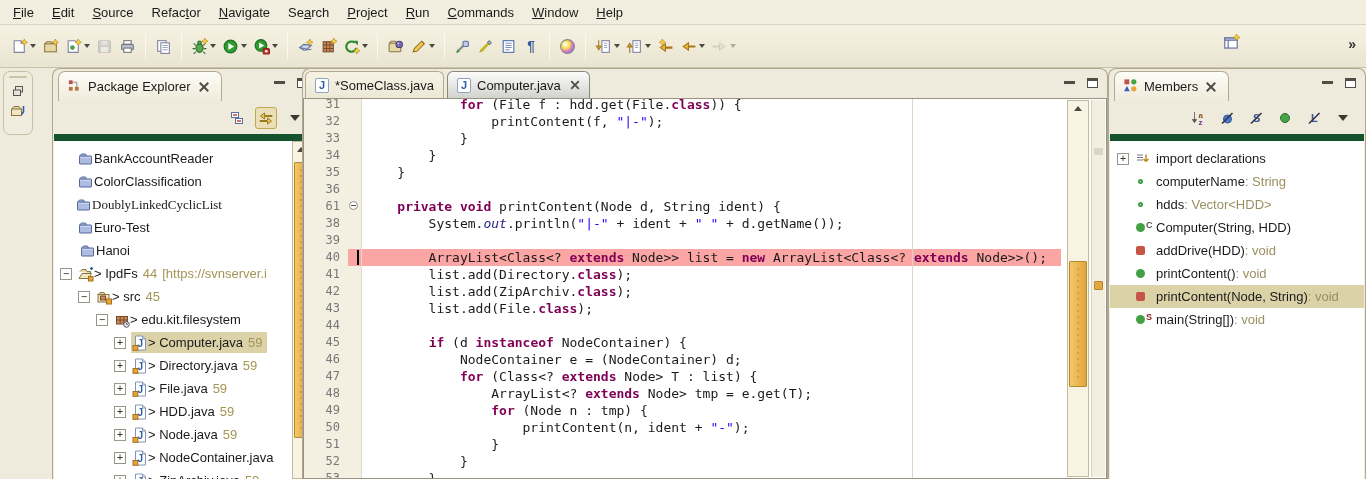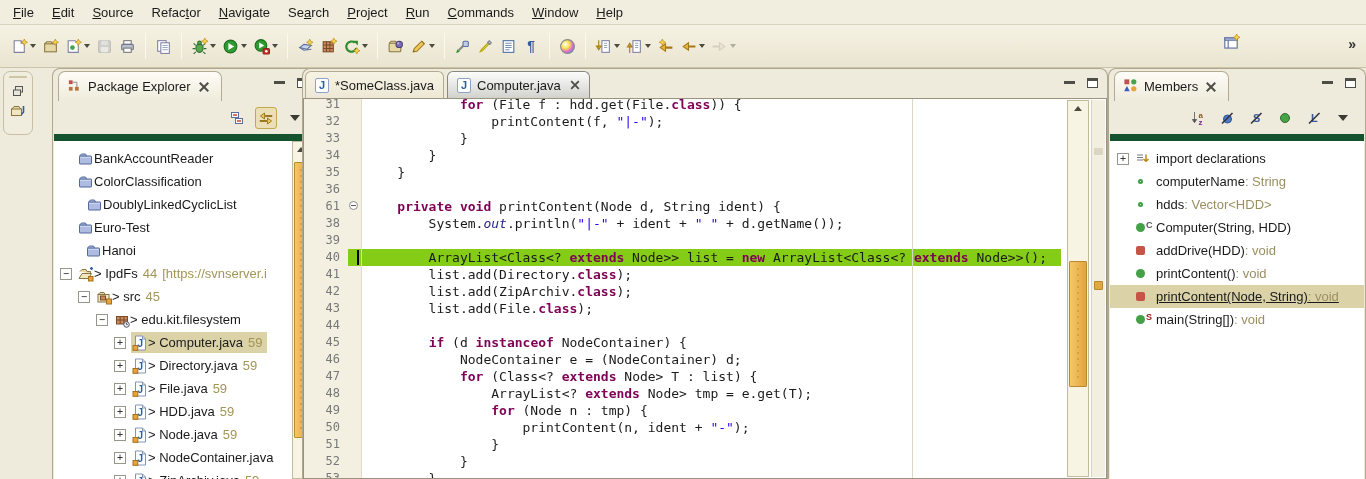--- a/index.html
+++ b/index.html
@@ -97,33 +97,33 @@
   .code-inner { margin-top:-3px; }
   .code-row { display:flex; height:17px; line-height:17px;
               font-family:"DejaVu Sans Mono",monospace; font-size:13px; }
   .ln { width:44px; padding-right:8px; text-align:right; color:#787878; background:#F3F0E2;
         flex:none; font-size:12px; }
   .fold { width:14px; background:#F3F0E2; border-right:1px solid #E2DDCB; flex:none; position:relative; }
   .fold-mark { position:absolute; left:1px; top:3px; width:9px; height:9px; border:1px solid #8C8C8C;
                border-radius:50%; background:#fff; }
   .fold-mark::after { content:""; position:absolute; left:1px; right:1px; top:3px; height:1px; background:#555; }
   .codecell { flex:1; white-space:pre; padding-left:4px; position:relative; }
-  .code-row.cur .fold, .code-row.cur .codecell { background:#84cc16; }
+  .code-row.cur .fold, .code-row.cur .codecell { background:#fca5a5; }
   .caret-bar { position:absolute; left:-5px; top:1px; width:2px; height:15px; background:#000; }
   .kw { color:#7F0055; font-weight:bold; }
   .str { color:#2A00FF; }
   .sf { font-style:italic; color:#26268C; }
   .margin-line { position:absolute; left:608px; top:0; bottom:0; width:1px; background:#DBD7C6; }
   .overview { position:absolute; right:1px; top:1px; bottom:1px; width:14px; background:#F2EFE1;
               border-left:1px solid #D8D3BE; }
   .ov-mark { position:absolute; left:2px; right:2px; border-radius:1px; }
 
   
   .m-row { display:flex; align-items:center; height:23px; white-space:nowrap; padding-left:7px; }
-  .m-row.selected { background:#DBD2A8;text-decoration:underline; }
+  .m-row.selected { background:#DBD2A8; }
   .micon { width:22px; flex:none; display:flex; align-items:center; position:relative; }
   .micon svg { width:16px; height:16px; }
   .ic-field { width:5px; height:5px; border:2px solid #3E9E42; border-radius:50%; margin-left:4px; }
   .ic-pub  { width:9px; height:9px; background:#44A045; border-radius:50%; margin-left:2px; }
   .ic-priv { width:9px; height:9px; background:#C65447; border-radius:2px; margin-left:2px; }
   .sup { position:absolute; top:-2px; left:12px; font-size:9px; font-weight:bold; line-height:9px; }
   .sup.c { color:#555; } .sup.s { color:#8B1A1A; }
   .mtype { color:#9A8F62; }
 </style>
 </head>
@@ -430,21 +430,21 @@
             <span>
               <svg viewBox="0 0 16 16" style="width: 16px; height: 16px; display: block;">
                 <path d="M1.5 5l2-2h4l1 2" fill="#ADBCE0" stroke="#54699C"></path>
                 <rect x="1.5" y="5" width="12" height="8" rx="0.5" fill="#ADBCE0" stroke="#54699C"></rect>
                 <path d="M2 6.5h11" stroke="#CBD6EE"></path>
               </svg>
             </span>
             <span>ColorClassification</span>
           </span>
         </div>
-        <div class="trow" style="padding-left: 15px;">
+        <div class="trow" style="padding-left: 4px; font-family: Liberation Serif, serif;">
           <div class="exp-sp"></div>
           <span class="rowsel">
             <span>
               <svg viewBox="0 0 16 16" style="width: 16px; height: 16px; display: block;">
                 <path d="M1.5 5l2-2h4l1 2" fill="#ADBCE0" stroke="#54699C"></path>
                 <rect x="1.5" y="5" width="12" height="8" rx="0.5" fill="#ADBCE0" stroke="#54699C"></rect>
                 <path d="M2 6.5h11" stroke="#CBD6EE"></path>
               </svg>
             </span>
             <span>DoublyLinkedCyclicList</span>
@@ -456,21 +456,21 @@
             <span>
               <svg viewBox="0 0 16 16" style="width: 16px; height: 16px; display: block;">
                 <path d="M1.5 5l2-2h4l1 2" fill="#ADBCE0" stroke="#54699C"></path>
                 <rect x="1.5" y="5" width="12" height="8" rx="0.5" fill="#ADBCE0" stroke="#54699C"></rect>
                 <path d="M2 6.5h11" stroke="#CBD6EE"></path>
               </svg>
             </span>
             <span>Euro-Test</span>
           </span>
         </div>
-        <div class="trow" style="padding-left: 14px;">
+        <div class="trow" style="padding-left: 8px;">
           <div class="exp-sp"></div>
           <span class="rowsel">
             <span>
               <svg viewBox="0 0 16 16" style="width: 16px; height: 16px; display: block;">
                 <path d="M1.5 5l2-2h4l1 2" fill="#ADBCE0" stroke="#54699C"></path>
                 <rect x="1.5" y="5" width="12" height="8" rx="0.5" fill="#ADBCE0" stroke="#54699C"></rect>
                 <path d="M2 6.5h11" stroke="#CBD6EE"></path>
               </svg>
             </span>
             <span>Hanoi</span>

